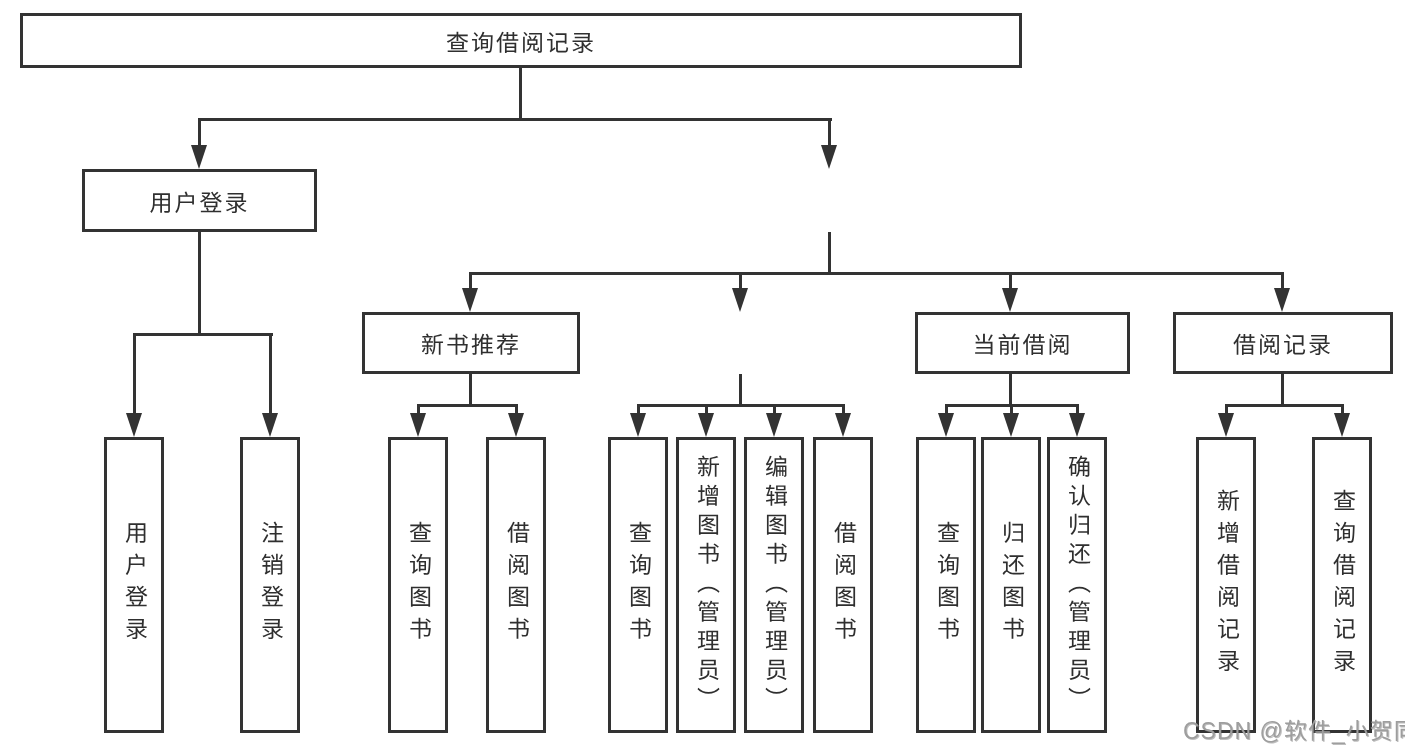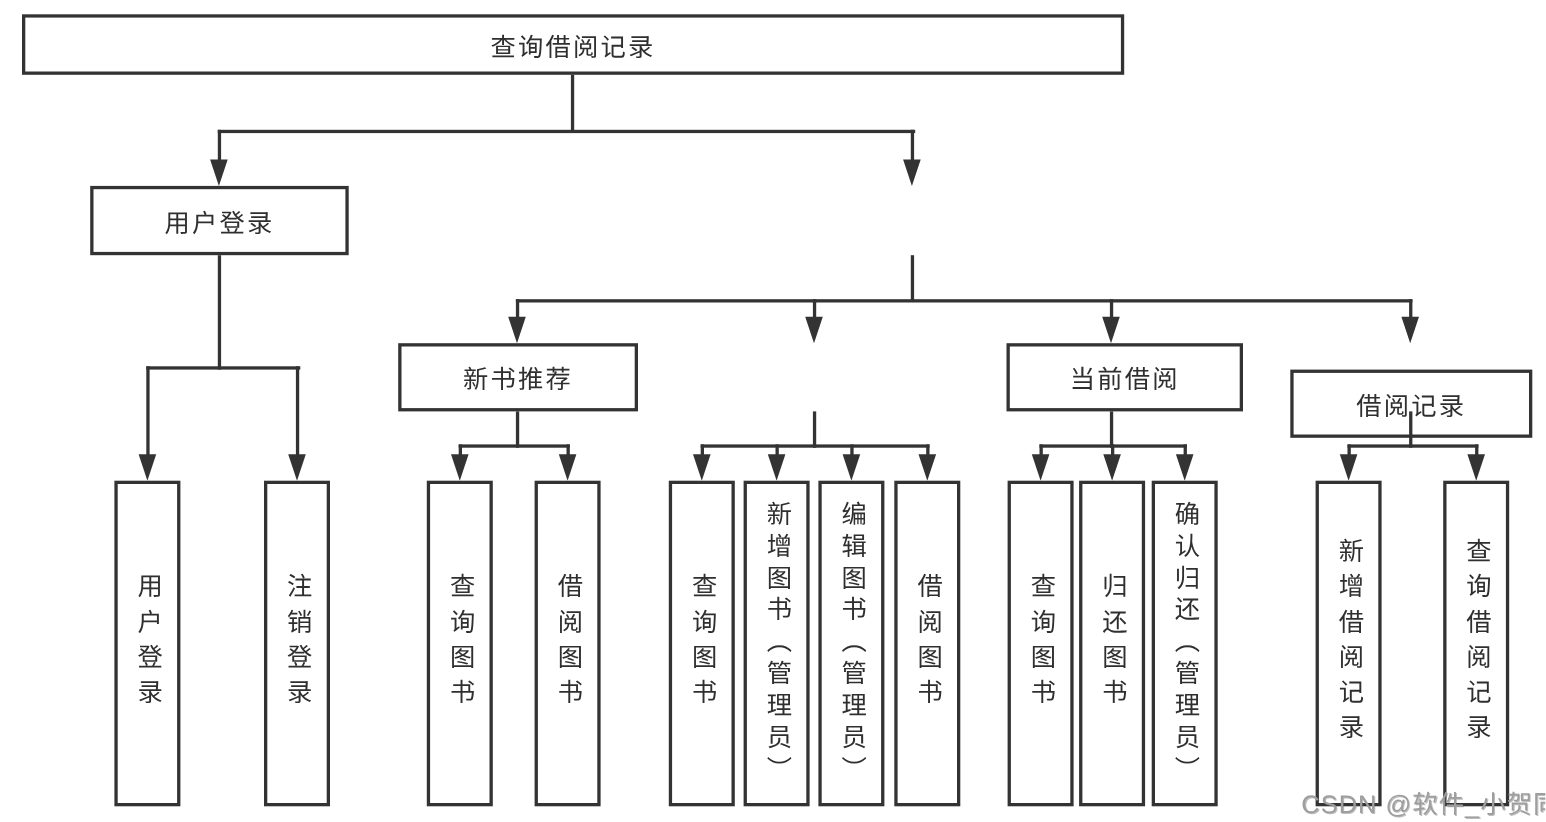--- a/index.html
+++ b/index.html
@@ -97,21 +97,21 @@
   <div class="arrow" style="left:1002px; top:288px;"></div>
   <div class="vline" style="left:1281px; top:272px; height:20px;"></div>
   <div class="arrow" style="left:1274px; top:288px;"></div>
 
   <div class="hbox" style="left:362px; top:312px; width:218px; height:62px;align-items:center;">
     <span>新书推荐</span>
   </div>
   <div class="hbox" style="left:903px; top:312px; width:215px; height:62px;margin-left:12px;">
     <span>当前借阅</span>
   </div>
-  <div class="hbox" style="left:1173px; top:312px; width:220px; height:62px;margin-top:24px;">
+  <div class="hbox" style="left:1173px; top:312px; width:220px; height:62px;">
     <span>借阅记录</span>
   </div>
 
   <div class="vline" style="left:469px; top:374px; height:33px;"></div>
   <div class="hline" style="left:417px; top:404px; width:101px;"></div>
   <div class="vline" style="left:417px; top:404px; height:12px;"></div>
   <div class="arrow" style="left:410px; top:413px;"></div>
   <div class="vline" style="left:515px; top:404px; height:12px;"></div>
   <div class="arrow" style="left:508px; top:413px;"></div>
 

